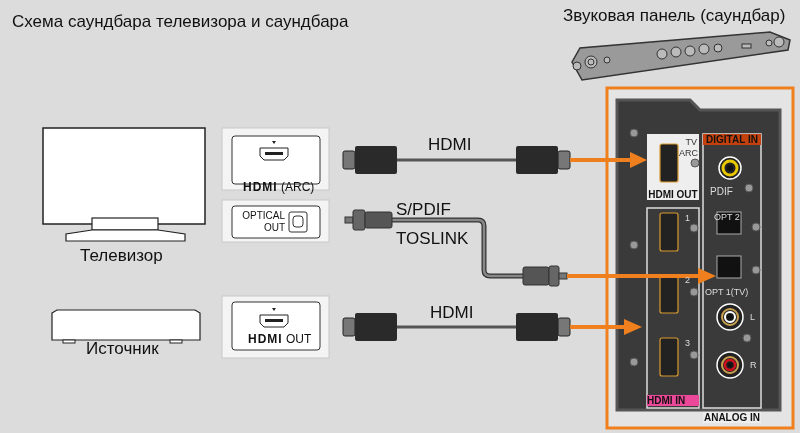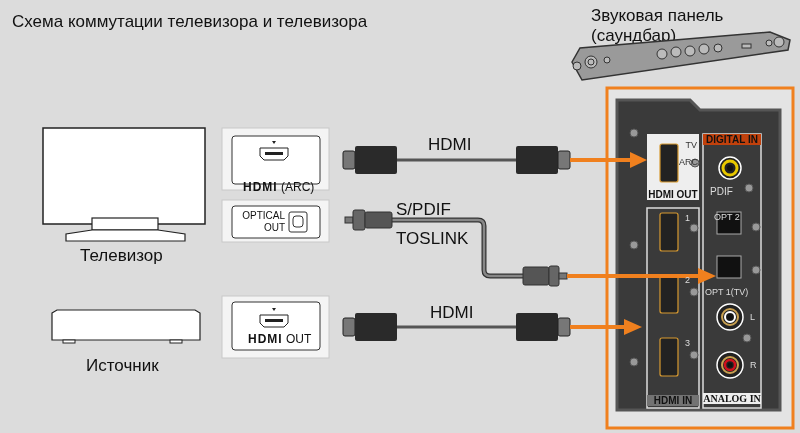--- a/index.html
+++ b/index.html
@@ -1,27 +1,27 @@
 <!DOCTYPE html>
 <html><head>
 <meta charset="utf-8">
 <style>
   html,body{margin:0;padding:0;}
   body{width:800px;height:433px;background:#dcdcdc;position:relative;overflow:hidden;font-family:"Liberation Sans",sans-serif;color:#111;}
   .abs{position:absolute;}
   .title{left:12px;top:12px;font-size:17px;}
-  .sb-title{left:563px;top:6px;font-size:17px;margin-left:28px;}
+  .sb-title{left:563px;top:6px;font-size:17px;}
   .lbl{font-size:17px;}
   .cable-lbl{font-size:17px;}
   svg{position:absolute;left:0;top:0;}
 </style>
 </head>
 <body>
 
-<div class="abs title">Схема коммутации телевизора и телевизора</div>
+<div class="abs title">Схема саундбара телевизора и саундбара</div>
 <div class="abs sb-title">Звуковая панель (саундбар)</div>
 
 <svg width="800" height="433">
 
   <g>
     <polygon points="572,62 580,48 770,32 790,40 788,50 582,80" fill="#9a9a9a" stroke="#333" stroke-width="1.5"></polygon>
     <circle cx="577" cy="66" r="4" fill="#bbb" stroke="#333"></circle>
     <circle cx="591" cy="62" r="6" fill="#bbb" stroke="#333"></circle>
     <circle cx="591" cy="62" r="3" fill="none" stroke="#333"></circle>
     <circle cx="607" cy="60" r="3" fill="#bbb" stroke="#333"></circle>
@@ -149,45 +149,45 @@
     <line x1="567" y1="276" x2="700" y2="276" stroke="#f0801e" stroke-width="4"></line>
     <polygon points="698,268 716,276 698,284" fill="#f0801e"></polygon>
   </g>
   <g>
     <line x1="570" y1="327" x2="626" y2="327" stroke="#f0801e" stroke-width="4"></line>
     <polygon points="624,319 642,327 624,335" fill="#f0801e"></polygon>
   </g>
 </svg>
 
 <div class="abs lbl" style="left:80px;top:246px;">Телевизор</div>
-<div class="abs lbl" style="left:86px;top:356px;text-align:center;">Источник</div>
+<div class="abs lbl" style="left:86px;top:339px;text-align:center;">Источник</div>
 
 <div class="abs" style="left:243px;top:165px;font-size:12px;margin-top:15px;">
   <b style="letter-spacing:1px;">HDMI</b>
   <span>(ARC)</span>
 </div>
 <div class="abs" style="left:237px;top:210px;font-size:10px;line-height:12px;text-align:right;width:48px;">
   <div>OPTICAL</div>
   <div>OUT</div>
 </div>
 <div class="abs" style="left:248px;top:332px;font-size:12px;">
   <b style="letter-spacing:1px;">HDMI</b>
   <span>OUT</span>
 </div>
 
 <div class="abs cable-lbl" style="left:428px;top:135px;">HDMI</div>
 <div class="abs cable-lbl" style="left:396px;top:200px;text-align:center;">S/PDIF</div>
 <div class="abs cable-lbl" style="left:396px;top:229px;">TOSLINK</div>
 <div class="abs cable-lbl" style="left:430px;top:303px;">HDMI</div>
 
-<div class="abs" style="left:679px;top:137px;font-size:9px;color:#333;line-height:17px;text-align:right;width:18px;">TV ARC</div>
+<div class="abs" style="left:679px;top:137px;font-size:9px;color:#333;line-height:11px;text-align:right;width:18px;">TV ARC</div>
 <div class="abs" style="left:647px;top:189px;width:52px;font-size:10px;font-weight:bold;color:#111;text-align:center;background:#eee;">HDMI OUT</div>
 <div class="abs" style="left:703px;top:134px;width:58px;font-size:10px;font-weight:bold;color:#111;text-align:center;background:#c2410c;">DIGITAL IN</div>
 <div class="abs" style="left:710px;top:186px;font-size:10px;color:#ddd;">PDIF</div>
 <div class="abs" style="left:714px;top:199px;font-size:9px;color:#ddd;margin-top:13px;">OPT 2</div>
 <div class="abs" style="left:705px;top:287px;font-size:9px;color:#ddd;">OPT 1(TV)</div>
 <div class="abs" style="left:685px;top:213px;font-size:9px;color:#ddd;">1</div>
 <div class="abs" style="left:685px;top:275px;font-size:9px;color:#ddd;">2</div>
 <div class="abs" style="left:685px;top:338px;font-size:9px;color:#ddd;">3</div>
 <div class="abs" style="left:750px;top:312px;font-size:9px;color:#ddd;">L</div>
 <div class="abs" style="left:750px;top:360px;font-size:9px;color:#ddd;">R</div>
-<div class="abs" style="left:647px;top:395px;width:52px;font-size:10px;font-weight:bold;color:#111;text-align:center;background:#737373;">HDMI IN</div>
-<div class="abs" style="left:703px;top:393px;width:58px;font-size:10px;font-weight:bold;color:#111;text-align:center;background:#eee;font-family:Liberation Serif, serif;">ANALOG IN</div>
+<div class="abs" style="left:647px;top:395px;width:52px;font-size:10px;font-weight:bold;color:#111;text-align:left;background:#ec4899;">HDMI IN</div>
+<div class="abs" style="left:703px;top:412px;width:58px;font-size:10px;font-weight:bold;color:#111;text-align:center;background:#eee;">ANALOG IN</div>
 
 </body></html>

